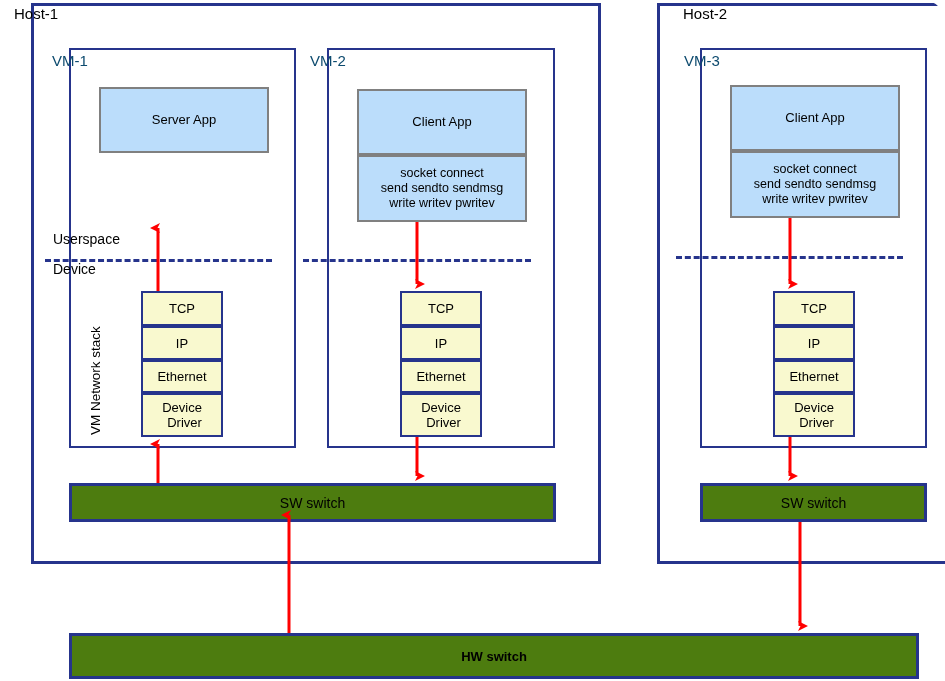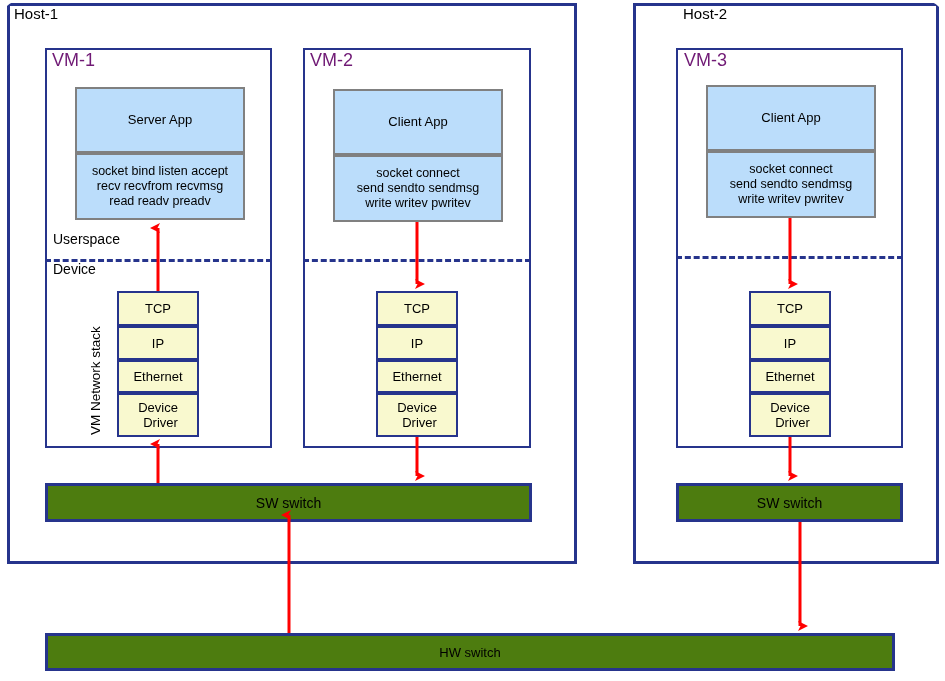--- a/index.html
+++ b/index.html
@@ -15,43 +15,44 @@
     position: relative;
     width: 945px;
     height: 681px;
     background: #ffffff;
     overflow: hidden;
     border-radius: 22px;
   }
   .box {
     position: absolute;
     box-sizing: border-box;
+    margin-left: 24px;
   }
   
   .host {
     border: 3px solid #26348c;
     background: #ffffff;
   }
   .host-label {
     position: absolute;
     font-size: 15px;
     line-height: 16px;
     color: #000000;
     white-space: nowrap;
   }
   
   .vm {
     border: 2px solid #26348c;
     background: #ffffff;
   }
   .vm-label {
     position: absolute;
-    font-size: 18px;
-    line-height: 15px;
-    color: #701a75;
+    font-size: 15px;
+    line-height: 15px;
+    color: #0c4a6e;
     white-space: nowrap;
   }
   
   .appbox {
     border: 2px solid #808080;
     background: #bbddfb;
     display: flex;
     align-items: center;
     justify-content: center;
     text-align: center;
@@ -130,23 +131,20 @@
 
   <div class="box host" style="left:7px; top:3px; width:570px; height:561px;"></div>
   <div class="host-label" style="left:14px; top:6px;">Host-1</div>
 
   <div class="box vm" style="left:45px; top:48px; width:227px; height:400px;"></div>
   <div class="vm-label" style="left:52px; top:53px;">VM-1</div>
 
   <div class="box appbox" style="left:75px; top:87px; width:170px; height:66px;">
     <span>Server App</span>
   </div>
-  <div class="box appbox syscalls" style="left:75px; top:153px; width:170px; height:67px; white-space:pre-line;">socket bind listen accept
-recv recvfrom recvmsg
-read readv preadv</div>
 
   <div class="plain-text" style="left:53px; top:232px;text-align:right;">Userspace</div>
   <div class="dashed-divider" style="left:45px; top:259px; width:227px;"></div>
   <div class="plain-text" style="left:53px; top:262px;">Device</div>
 
   <div class="vertical-label" style="left:88px; top:435px;">VM Network stack</div>
 
   <div class="box stackbox" style="left:117px; top:291px; width:82px; height:35px;">TCP</div>
   <div class="box stackbox" style="left:117px; top:326px; width:82px; height:34px;">IP</div>
   <div class="box stackbox" style="left:117px; top:360px; width:82px; height:33px;">Ethernet</div>
@@ -189,21 +187,21 @@
   <div class="dashed-divider" style="left:676px; top:256px; width:227px;"></div>
 
   <div class="box stackbox" style="left:749px; top:291px; width:82px; height:35px;">TCP</div>
   <div class="box stackbox" style="left:749px; top:326px; width:82px; height:34px;">IP</div>
   <div class="box stackbox" style="left:749px; top:360px; width:82px; height:33px;">Ethernet</div>
   <div class="box stackbox" style="left:749px; top:393px; width:82px; height:44px; white-space:pre-line;">Device
 Driver</div>
 
   <div class="box switchbox" style="left:676px; top:483px; width:227px; height:39px;">SW switch</div>
 
-  <div class="box switchbox hw" style="left:45px; top:633px; width:850px; height:38px;">HW switch</div>
+  <div class="box switchbox hw" style="left:45px; top:633px; width:850px; height:46px;font-weight:bold;">HW switch</div>
 
   <svg id="arrow-layer" viewBox="0 0 945 681">
     <defs>
       <marker id="ah-up" markerWidth="10" markerHeight="10" refX="5" refY="8" orient="auto" markerUnits="userSpaceOnUse">
         <path d="M5,0 L10,10 L5,7.5 L0,10 Z" fill="#ff0000"></path>
       </marker>
       <marker id="ah-down" markerWidth="10" markerHeight="10" refX="5" refY="8" orient="auto" markerUnits="userSpaceOnUse">
         <path d="M5,0 L10,10 L5,7.5 L0,10 Z" fill="#ff0000"></path>
       </marker>
     </defs>

